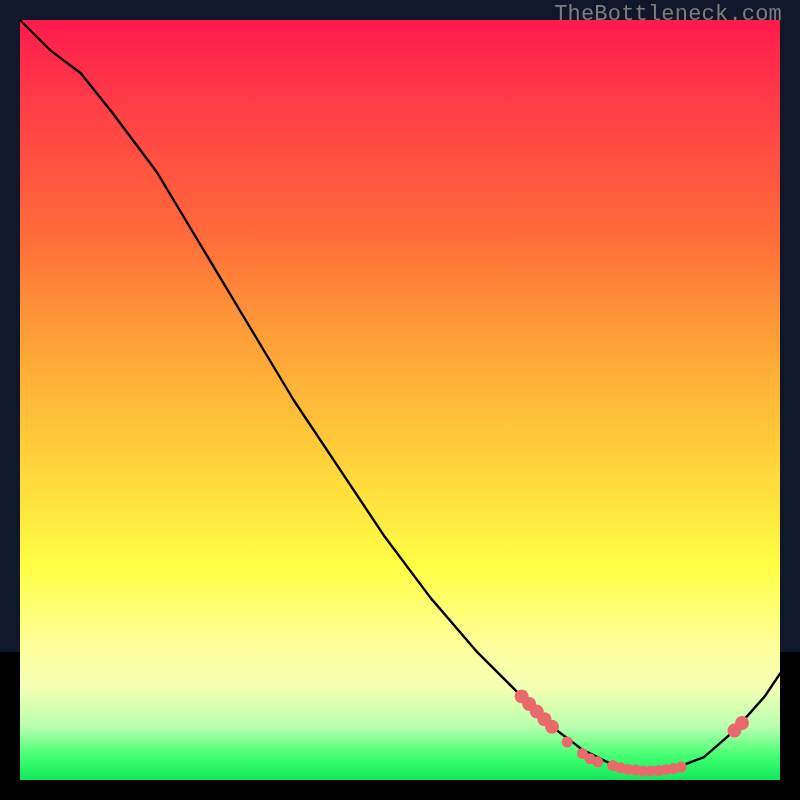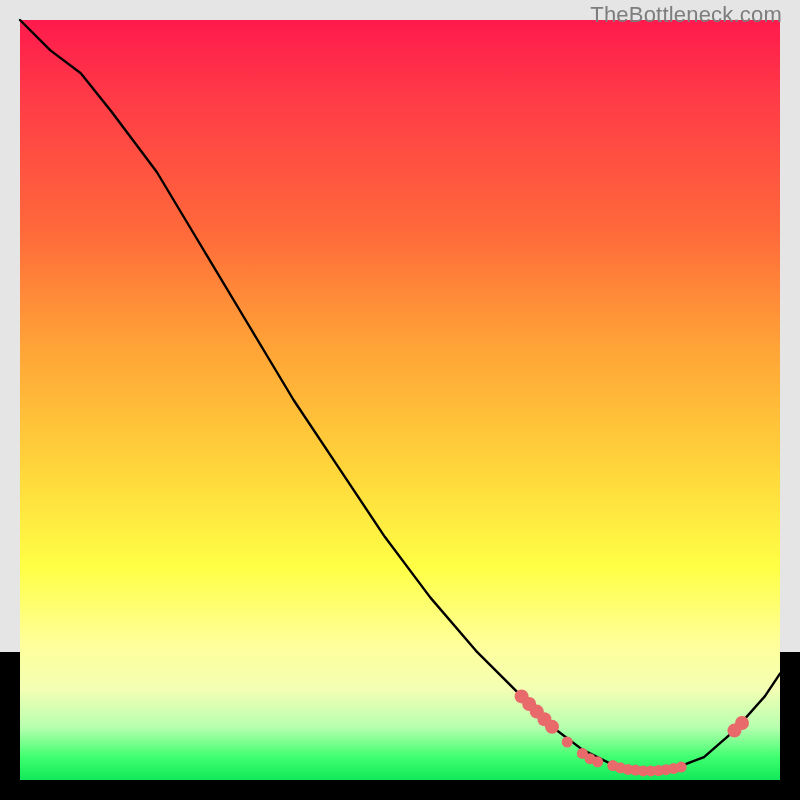--- a/index.html
+++ b/index.html
@@ -8,21 +8,22 @@
     width: 800px;
     height: 800px;
     background: #000;
     overflow: hidden;
     font-family: Arial, Helvetica, sans-serif;
   }
   .frame {
     position: relative;
     width: 800px;
     height: 652px;
-    background: #e5e5e5;
+    background: #0f172a;
+    font-family: Liberation Mono, monospace;
   }
   .plot {
     position: absolute;
     left: 20px;
     top: 20px;
     width: 760px;
     height: 760px;
     
     background: linear-gradient(
       to bottom,

